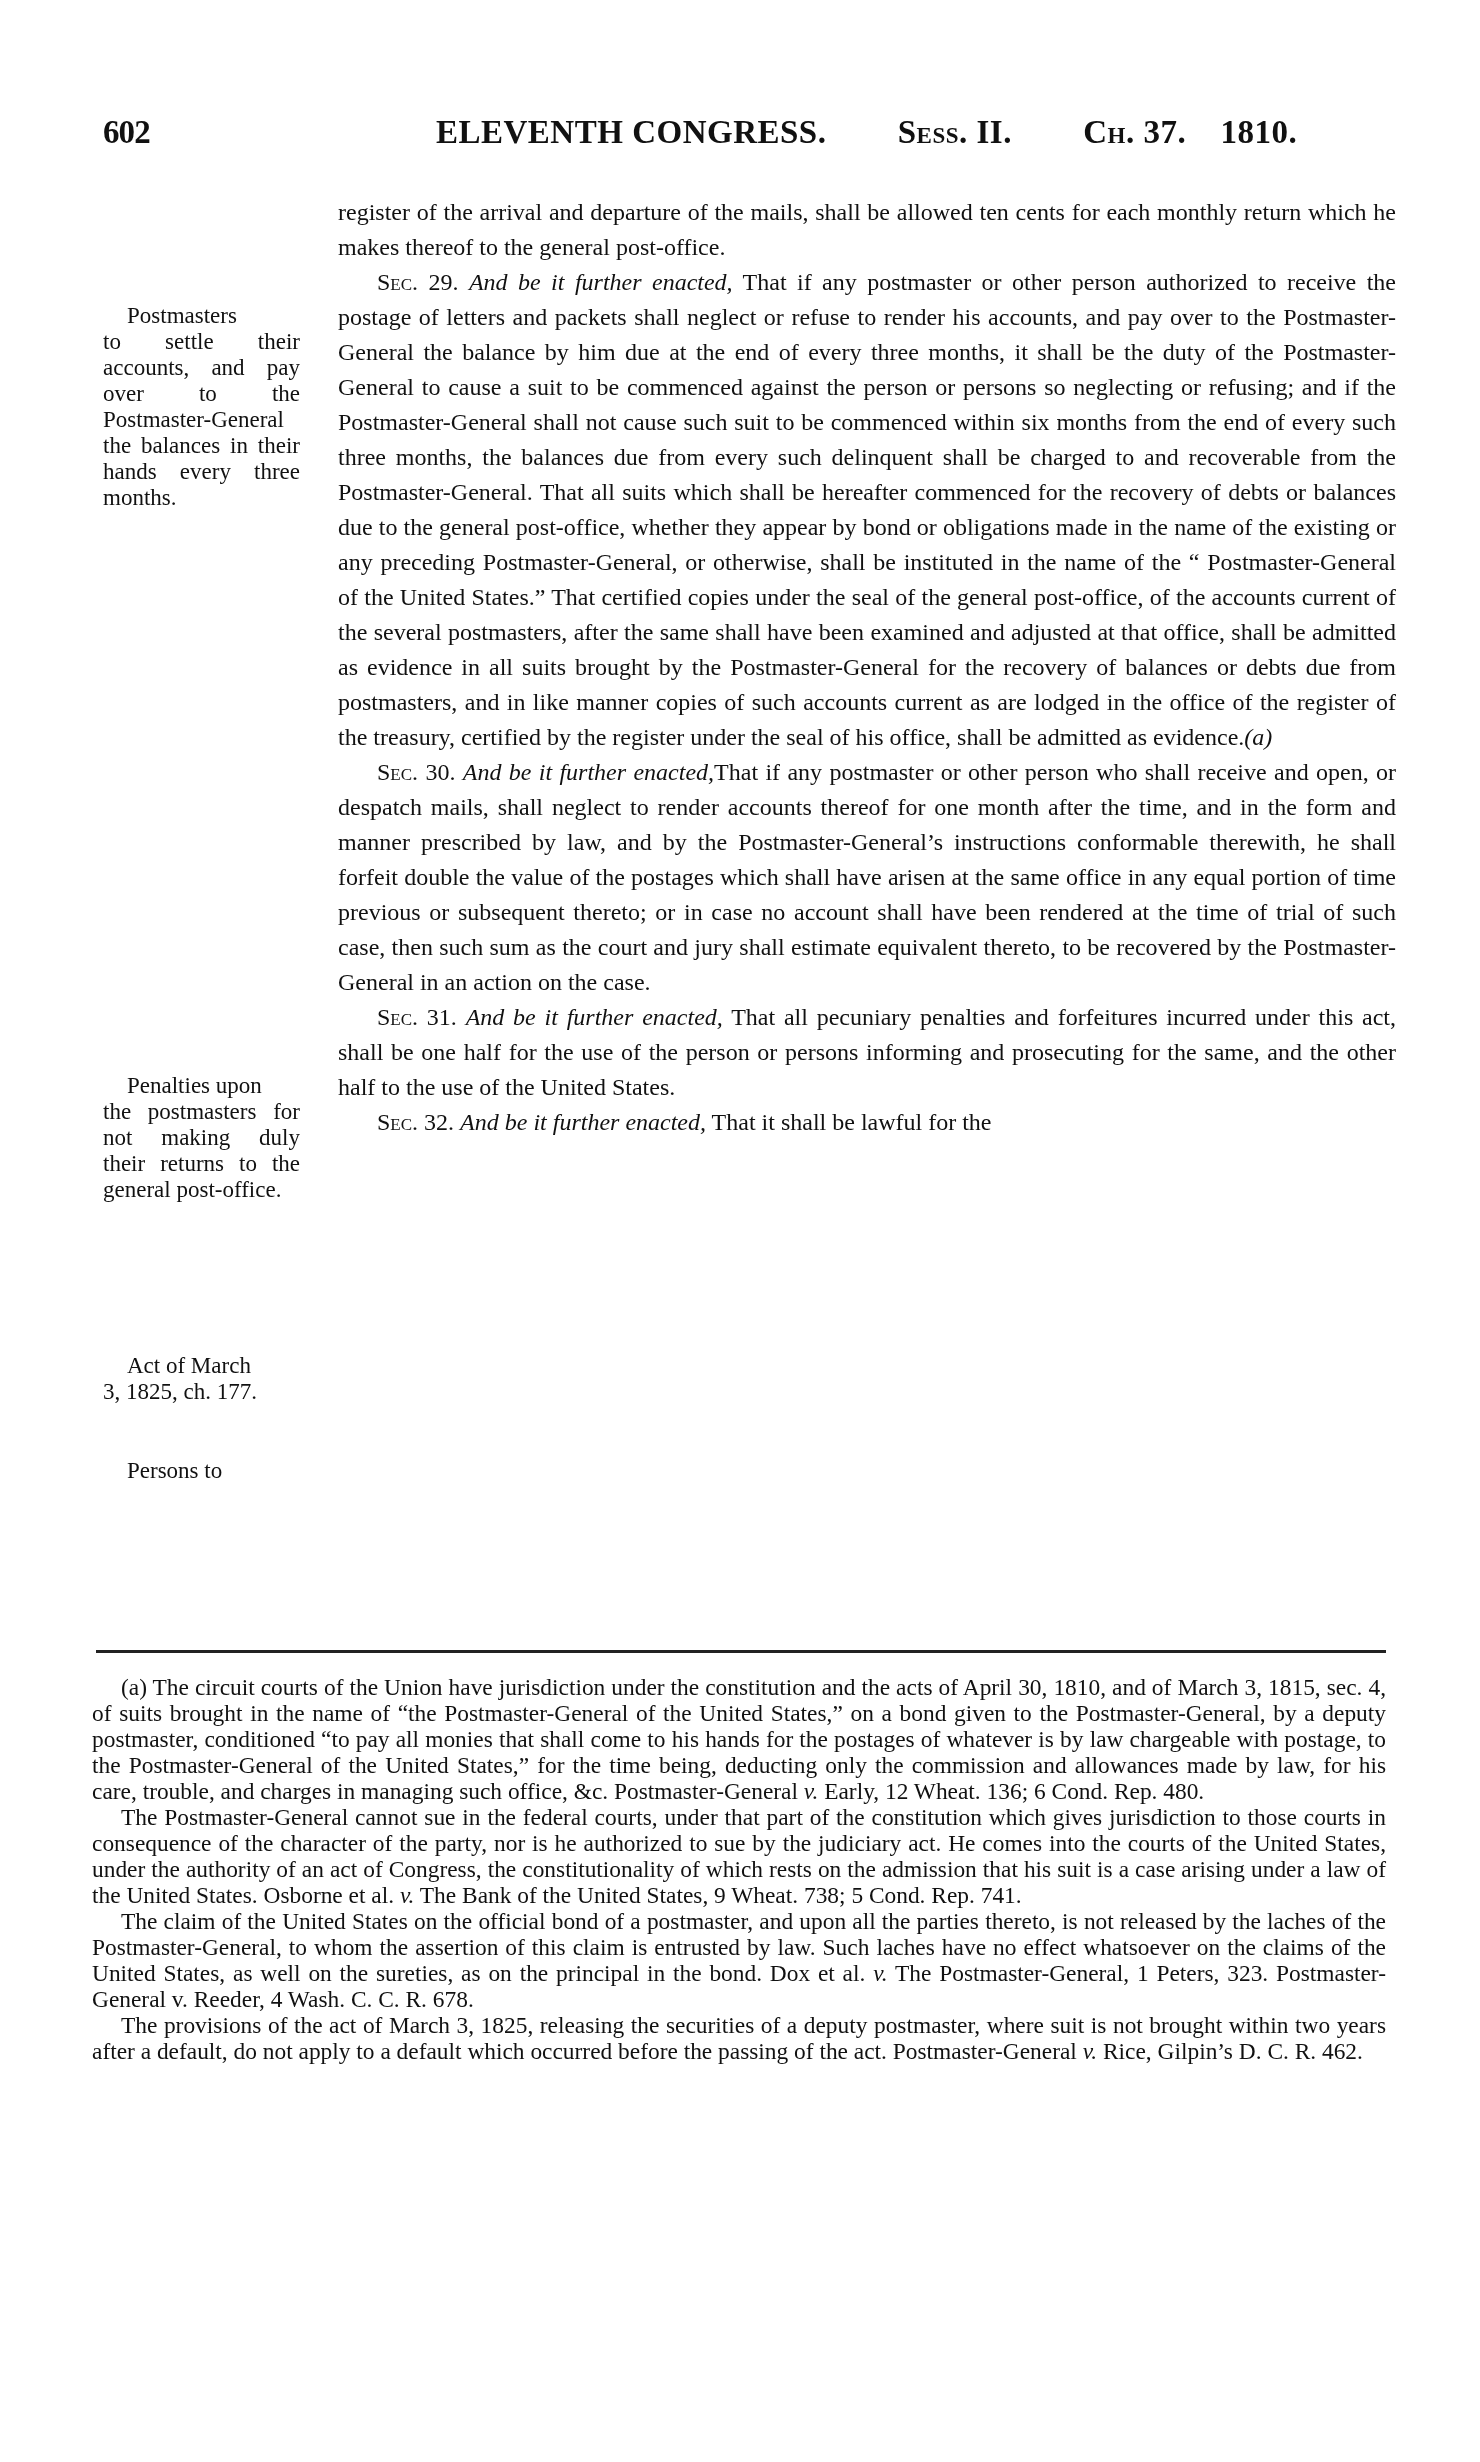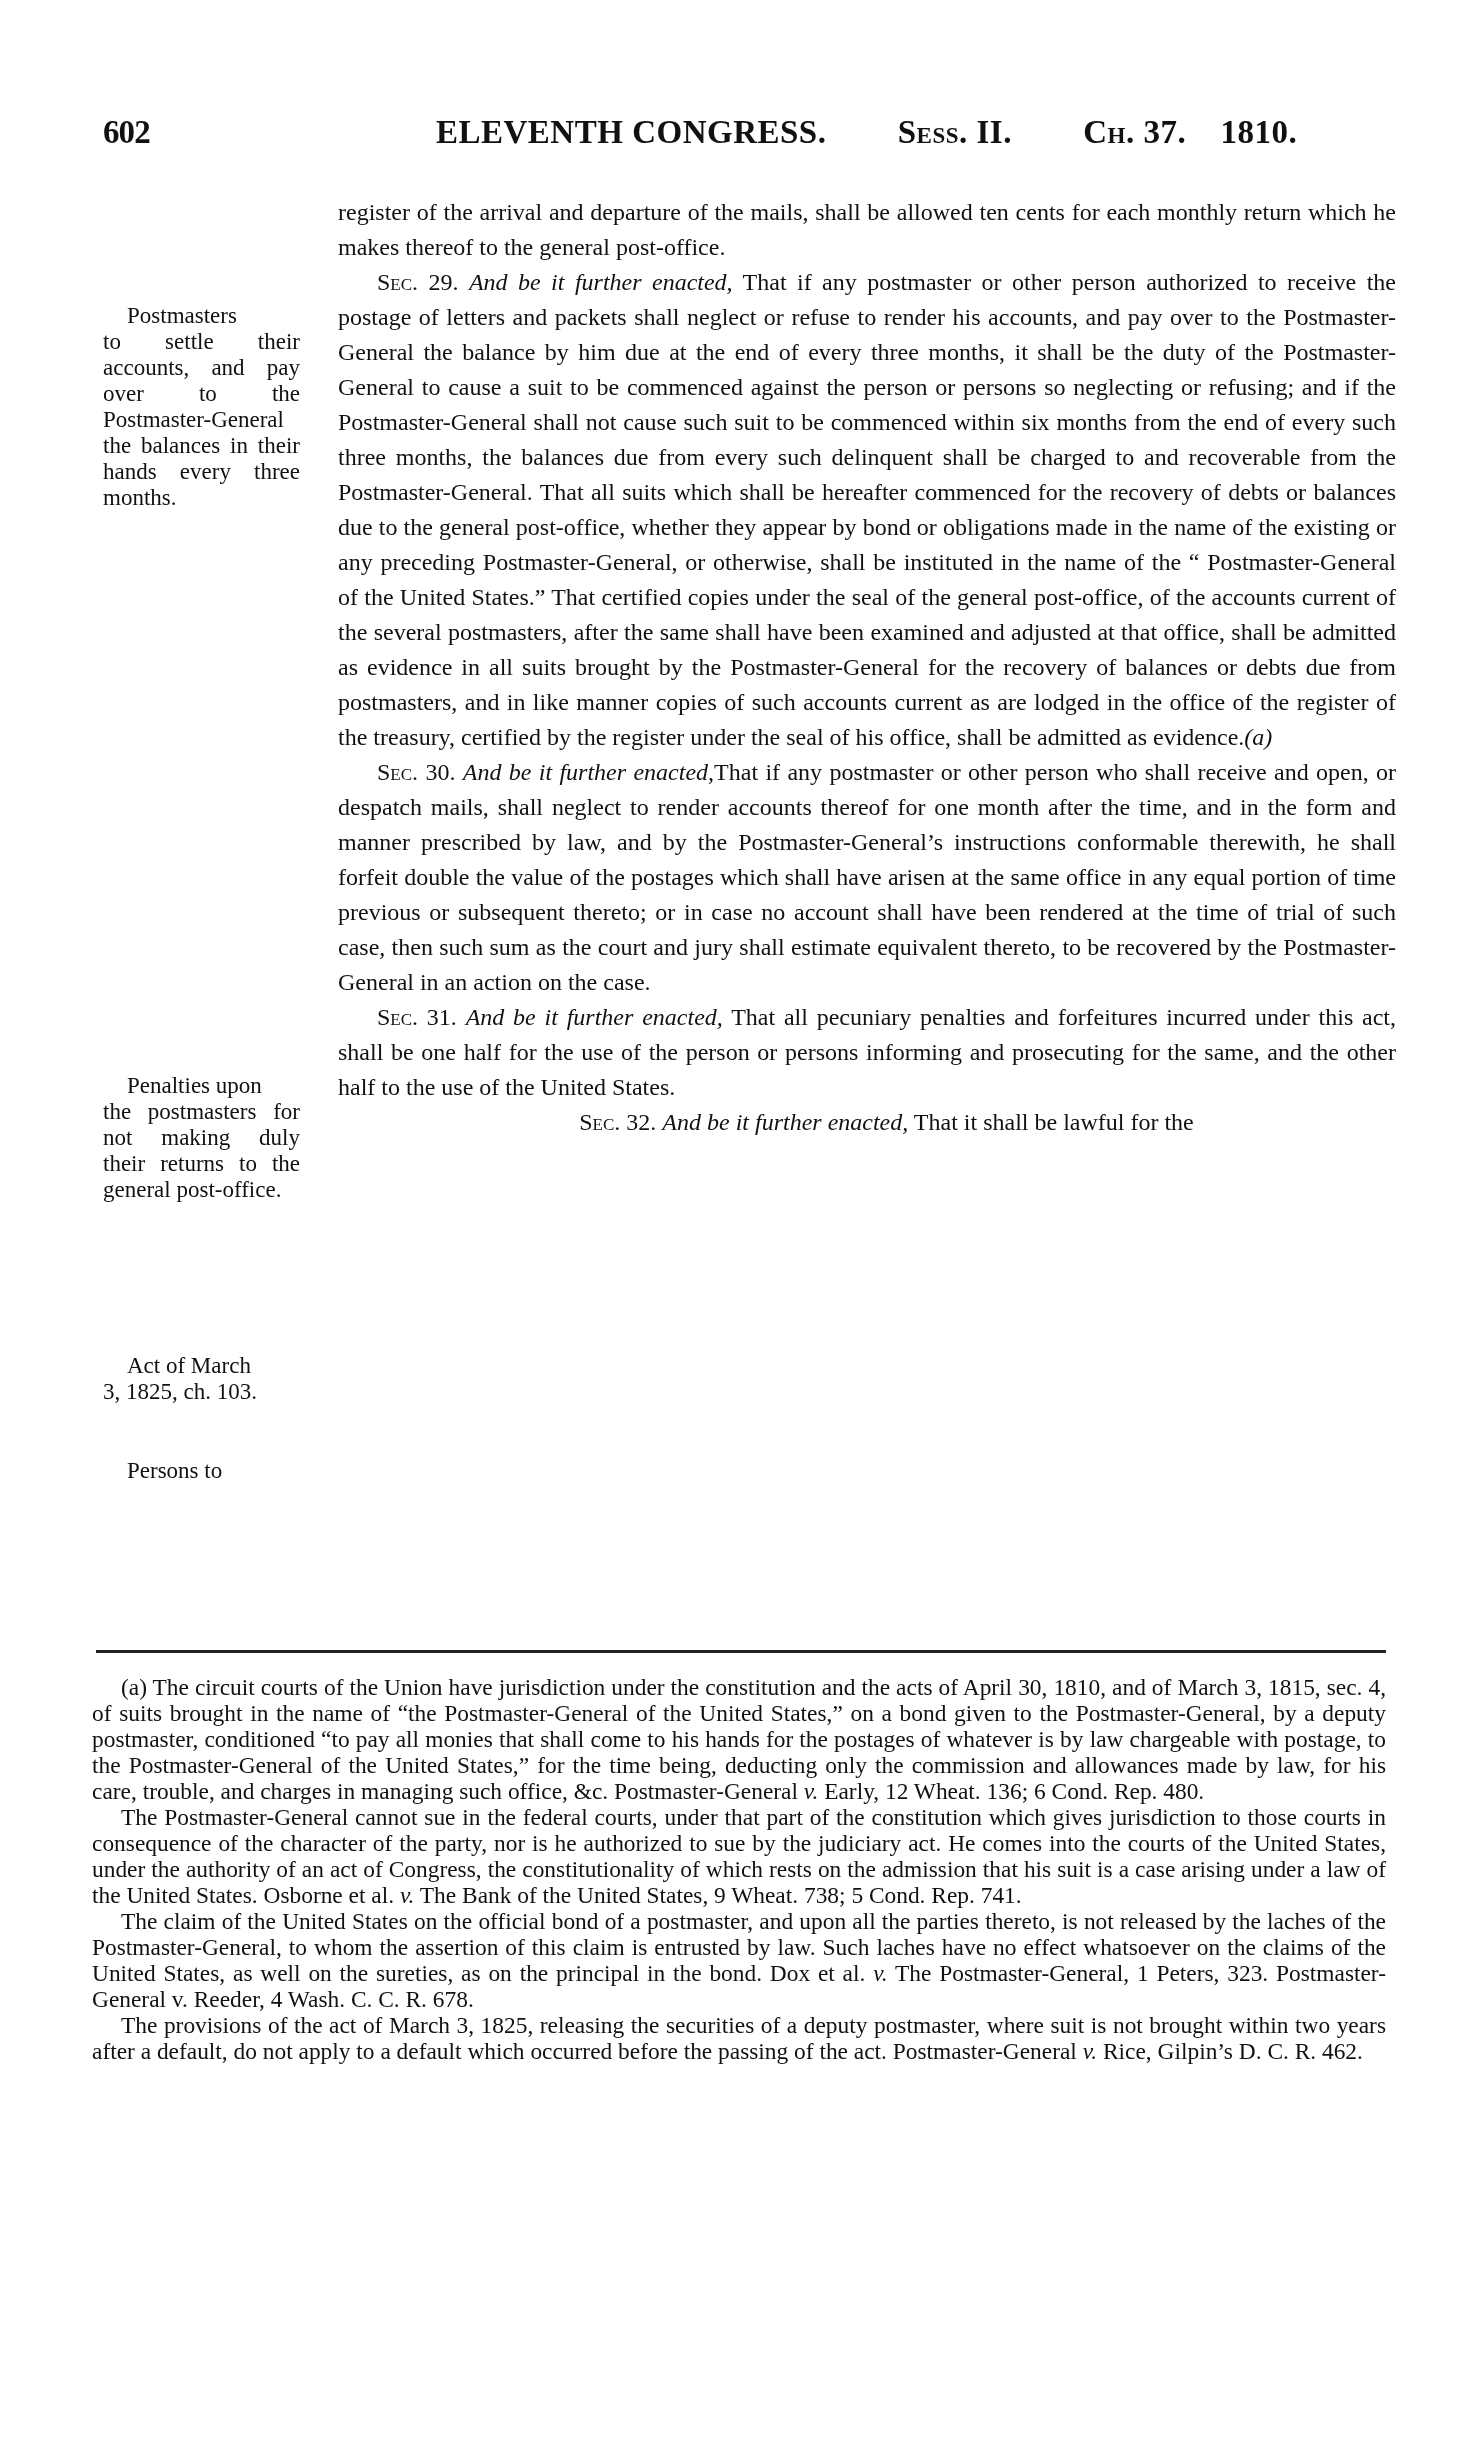--- a/index.html
+++ b/index.html
@@ -30,31 +30,31 @@
   <span class="sc">Sess. II.</span>
   <span class="sc">Ch. 37.</span>
   <span class="year">1810.</span>
 </div>
 
 <div class="main">
   <p>register of the arrival and departure of the mails, shall be allowed ten cents for each monthly return which he makes thereof to the general post-office.</p>
   <p class="sec"><span class="secno">Sec. 29.</span> <em>And be it further enacted,</em><span> That if any postmaster or other person authorized to receive the postage of letters and packets shall neglect or refuse to render his accounts, and pay over to the Postmaster-General the balance by him due at the end of every three months, it shall be the duty of the Postmaster-General to cause a suit to be commenced against the person or persons so neglecting or refusing; and if the Postmaster-General shall not cause such suit to be commenced within six months from the end of every such three months, the balances due from every such delinquent shall be charged to and recoverable from the Postmaster-General.  That all suits which shall be hereafter commenced for the recovery of debts or balances due to the general post-office, whether they appear by bond or obligations made in the name of the existing or any preceding Postmaster-General, or otherwise, shall be instituted in the name of the “ Postmaster-General of the United States.” That certified copies under the seal of the general post-office, of the accounts current of the several postmasters, after the same shall have been examined and adjusted at that office, shall be admitted as evidence in all suits brought by the Postmaster-General for the recovery of balances or debts due from postmasters, and in like manner copies of such accounts current as are lodged in the office of the register of the treasury, certified by the register under the seal of his office, shall be admitted as evidence.</span><em>(a)</em></p>
   <p class="sec"><span class="secno">Sec. 30.</span> <em>And be it further enacted,</em><span>That if any postmaster or other person who shall receive and open, or despatch mails, shall neglect to render accounts thereof for one month after the time, and in the form and manner prescribed by law, and by the Postmaster-General’s instructions conformable therewith, he shall forfeit double the value of the postages which shall have arisen at the same office in any equal portion of time previous or subsequent thereto; or in case no account shall have been rendered at the time of trial of such case, then such sum as the court and jury shall estimate equivalent thereto, to be recovered by the Postmaster-General in an action on the case.</span></p>
   <p class="sec"><span class="secno">Sec. 31.</span> <em>And be it further enacted,</em><span> That all pecuniary penalties and forfeitures incurred under this act, shall be one half for the use of the person or persons informing and prosecuting for the same, and the other half to the use of the United States.</span></p>
-  <p class="sec" style="text-align:center"><span class="secno">Sec. 32.</span> <em>And be it further enacted,</em><span> That it shall be lawful for the</span></p>
+  <p class="sec" style="text-align:left"><span class="secno">Sec. 32.</span> <em>And be it further enacted,</em><span> That it shall be lawful for the</span></p>
 </div>
 
 <div class="margin-note" style="top:303px">
   <span class="first">Postmasters</span><span>to settle their accounts, and pay over to the Postmaster-General the balances in their hands every three months.</span>
 </div>
 <div class="margin-note" style="top:1073px">
   <span class="first">Penalties upon</span><span>the postmasters for not making duly their returns to the general post-office.</span>
 </div>
 <div class="margin-note" style="top:1353px">
-  <span class="first">Act of March</span><span>3, 1825, ch. 103.</span>
+  <span class="first">Act of March</span><span>3, 1825, ch. 177.</span>
 </div>
 <div class="margin-note" style="top:1458px">
   <span class="first">Persons to</span>
 </div>
 
 <div class="rule"></div>
 
 <div class="footnotes">
   <p><span>(a) The circuit courts of the Union have jurisdiction under the constitution and the acts of April 30, 1810, and of March 3, 1815, sec. 4, of suits brought in the name of “the Postmaster-General of the United States,” on a bond given to the Postmaster-General, by a deputy postmaster, conditioned “to pay all monies that shall come to his hands for the postages of whatever is by law chargeable with postage, to the Postmaster-General of the United States,” for the time being, deducting only the commission and allowances made by law, for his care, trouble, and charges in managing such office, &amp;c.  Postmaster-General </span><em>v.</em><span> Early, 12 Wheat. 136; 6 Cond. Rep. 480.</span></p>
   <p><span>The Postmaster-General cannot sue in the federal courts, under that part of the constitution which gives jurisdiction to those courts in consequence of the character of the party, nor is he authorized to sue by the judiciary act.  He comes into the courts of the United States, under the authority of an act of Congress, the constitutionality of which rests on the admission that his suit is a case arising under a law of the United States.  Osborne et al. </span><em>v.</em><span> The Bank of the United States, 9 Wheat. 738; 5 Cond. Rep. 741.</span></p>

